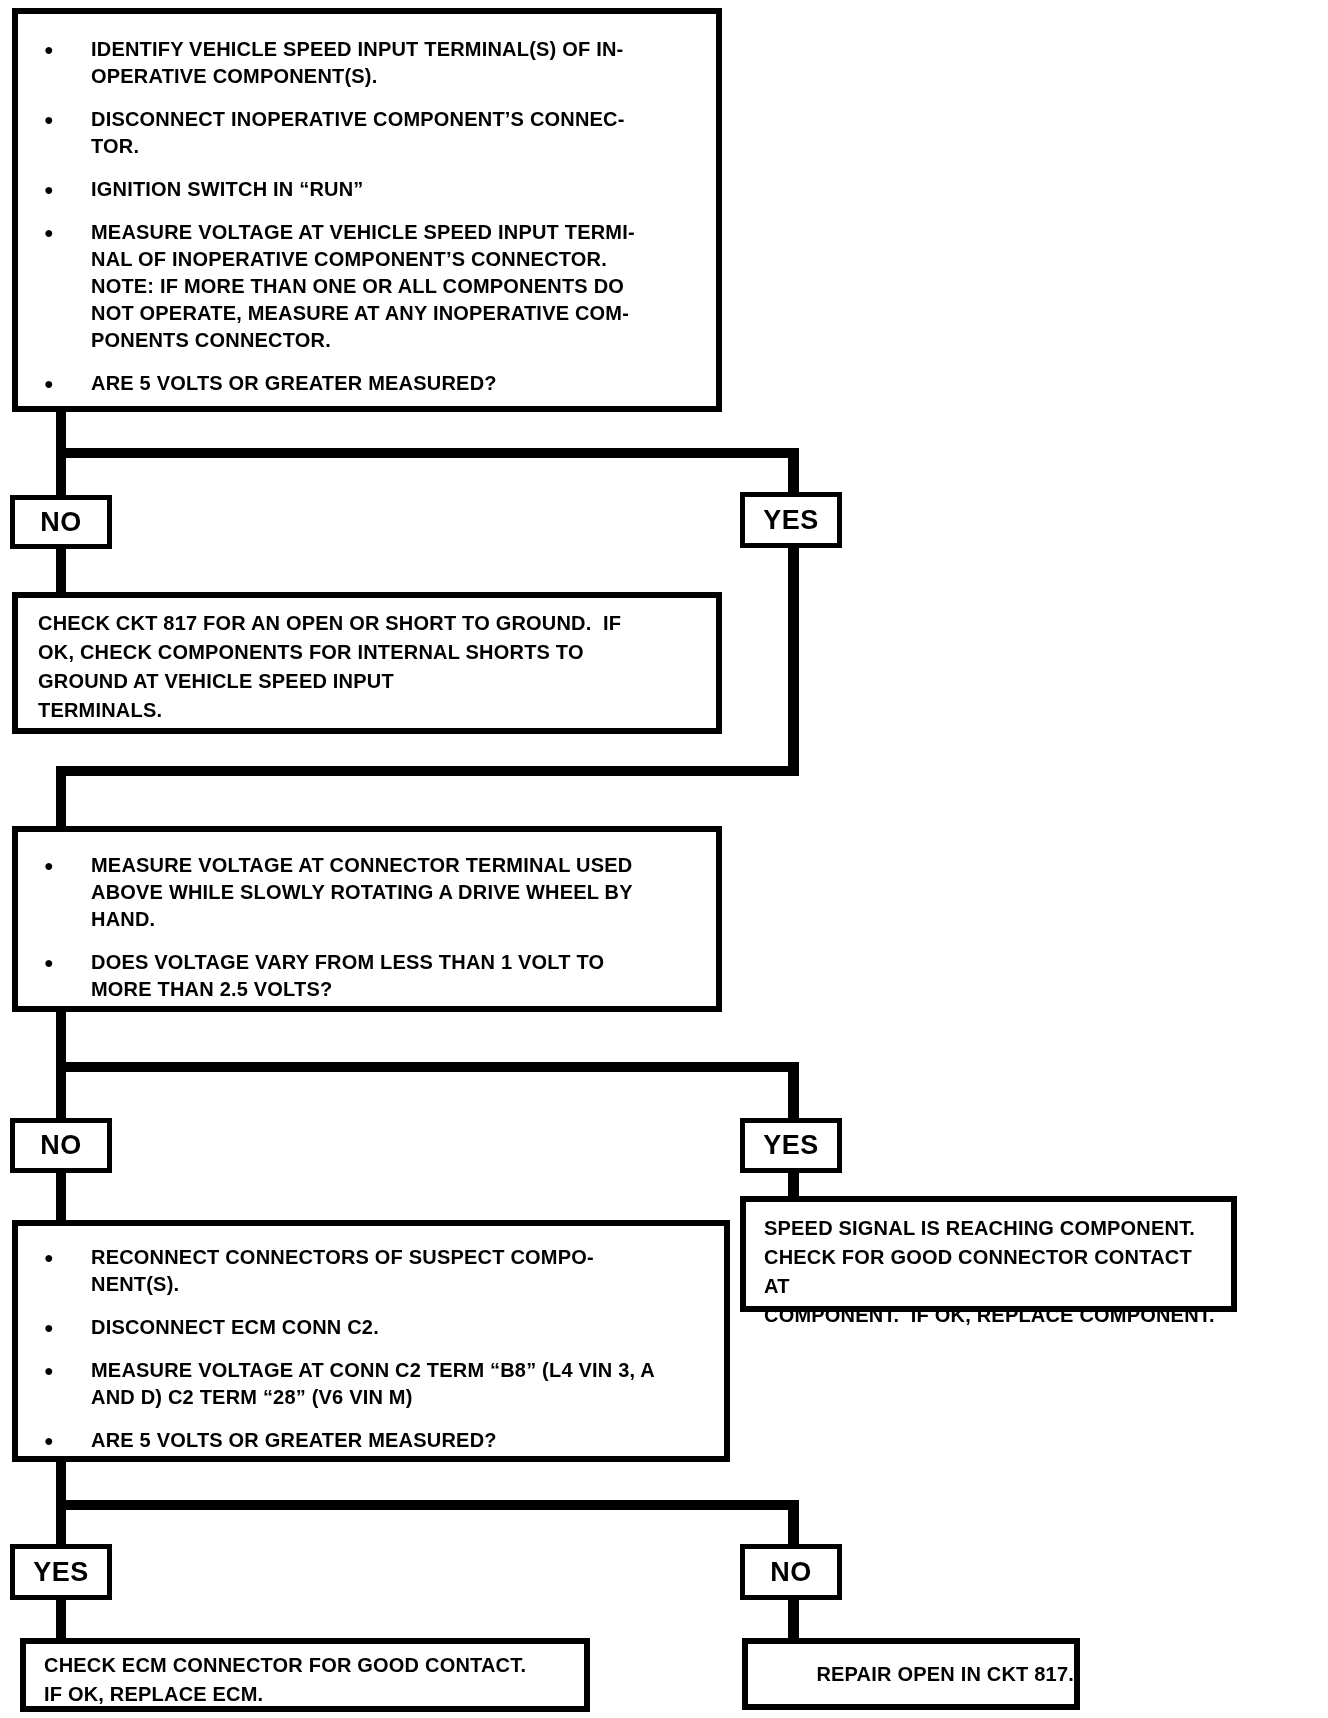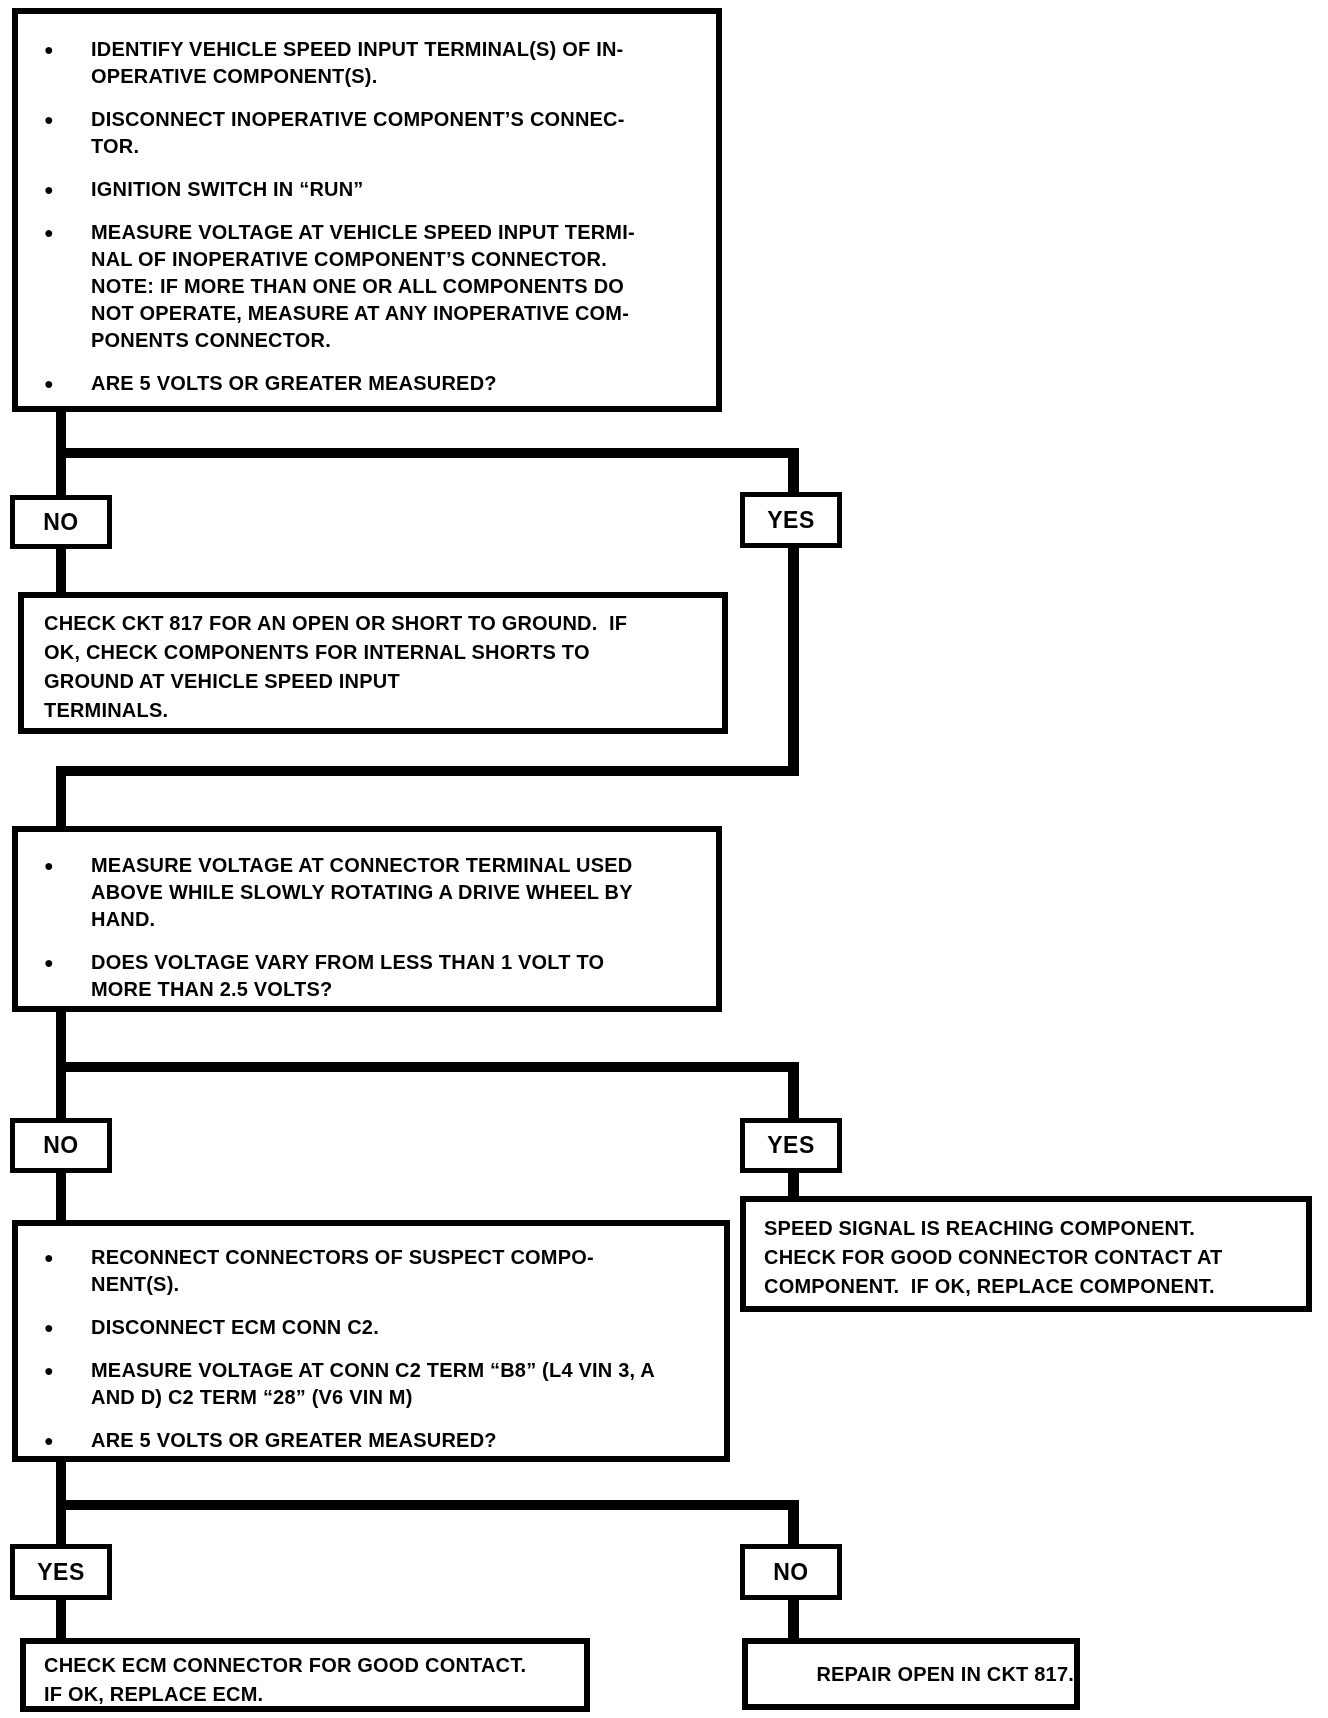--- a/index.html
+++ b/index.html
@@ -34,21 +34,21 @@
   .lblbox {
     position: absolute;
     background: #ffffff;
     border: 5px solid #000000;
     box-sizing: border-box;
     z-index: 2;
     display: flex;
     align-items: center;
     justify-content: center;
     font-weight: 700;
-    font-size: 23px;
+    font-size: 27px;
     letter-spacing: 0.5px;
   }
   .bullet {
     display: flex;
     align-items: flex-start;
     padding: 0 14px 0 26px;
     margin-bottom: 16px;
   }
   .dot {
     flex: 0 0 47px;
@@ -64,26 +64,26 @@
   }
   .plain {
     font-size: 20px;
     line-height: 29px;
     white-space: pre-wrap;
     letter-spacing: 0.2px;
   }
   #box1   { left: 12px;  top: 8px;    width: 710px; height: 404px; padding-top: 22px; }
   #no1    { left: 10px;  top: 495px;  width: 102px; height: 54px; }
   #yes1   { left: 740px; top: 492px;  width: 102px; height: 56px; }
-  #check  { left: 12px;  top: 592px;  width: 710px; height: 142px; padding: 11px 14px 0 20px; margin-left: 6px; }
+  #check  { left: 12px;  top: 592px;  width: 710px; height: 142px; padding: 11px 14px 0 20px; }
   #box2   { left: 12px;  top: 826px;  width: 710px; height: 186px; padding-top: 20px; }
   #no2    { left: 10px;  top: 1118px; width: 102px; height: 55px; }
   #yes2   { left: 740px; top: 1118px; width: 102px; height: 55px; }
   #box3   { left: 12px;  top: 1220px; width: 718px; height: 242px; padding-top: 18px; }
-  #speed  { left: 740px; top: 1196px; width: 572px; height: 116px; padding: 12px 14px 0 18px; }
+  #speed  { left: 740px; top: 1196px; width: 497px; height: 116px; padding: 12px 14px 0 18px; }
   #yes3   { left: 10px;  top: 1544px; width: 102px; height: 56px; }
   #no3    { left: 740px; top: 1544px; width: 102px; height: 56px; }
   #blbox  { left: 20px;  top: 1638px; width: 570px; height: 74px; padding: 7px 14px 0 18px; }
   #brbox  { left: 742px; top: 1638px; width: 338px; height: 72px; display: flex; align-items: center; justify-content: flex-end; }
   #brbox .plain { line-height: 27px; }
 
   
   #l1  { left: 56px;  top: 398px;  width: 10px;  height: 58px;  }
   #l2  { left: 56px;  top: 448px;  width: 743px; height: 10px;  }
   #l3  { left: 56px;  top: 448px;  width: 10px;  height: 52px;  }

